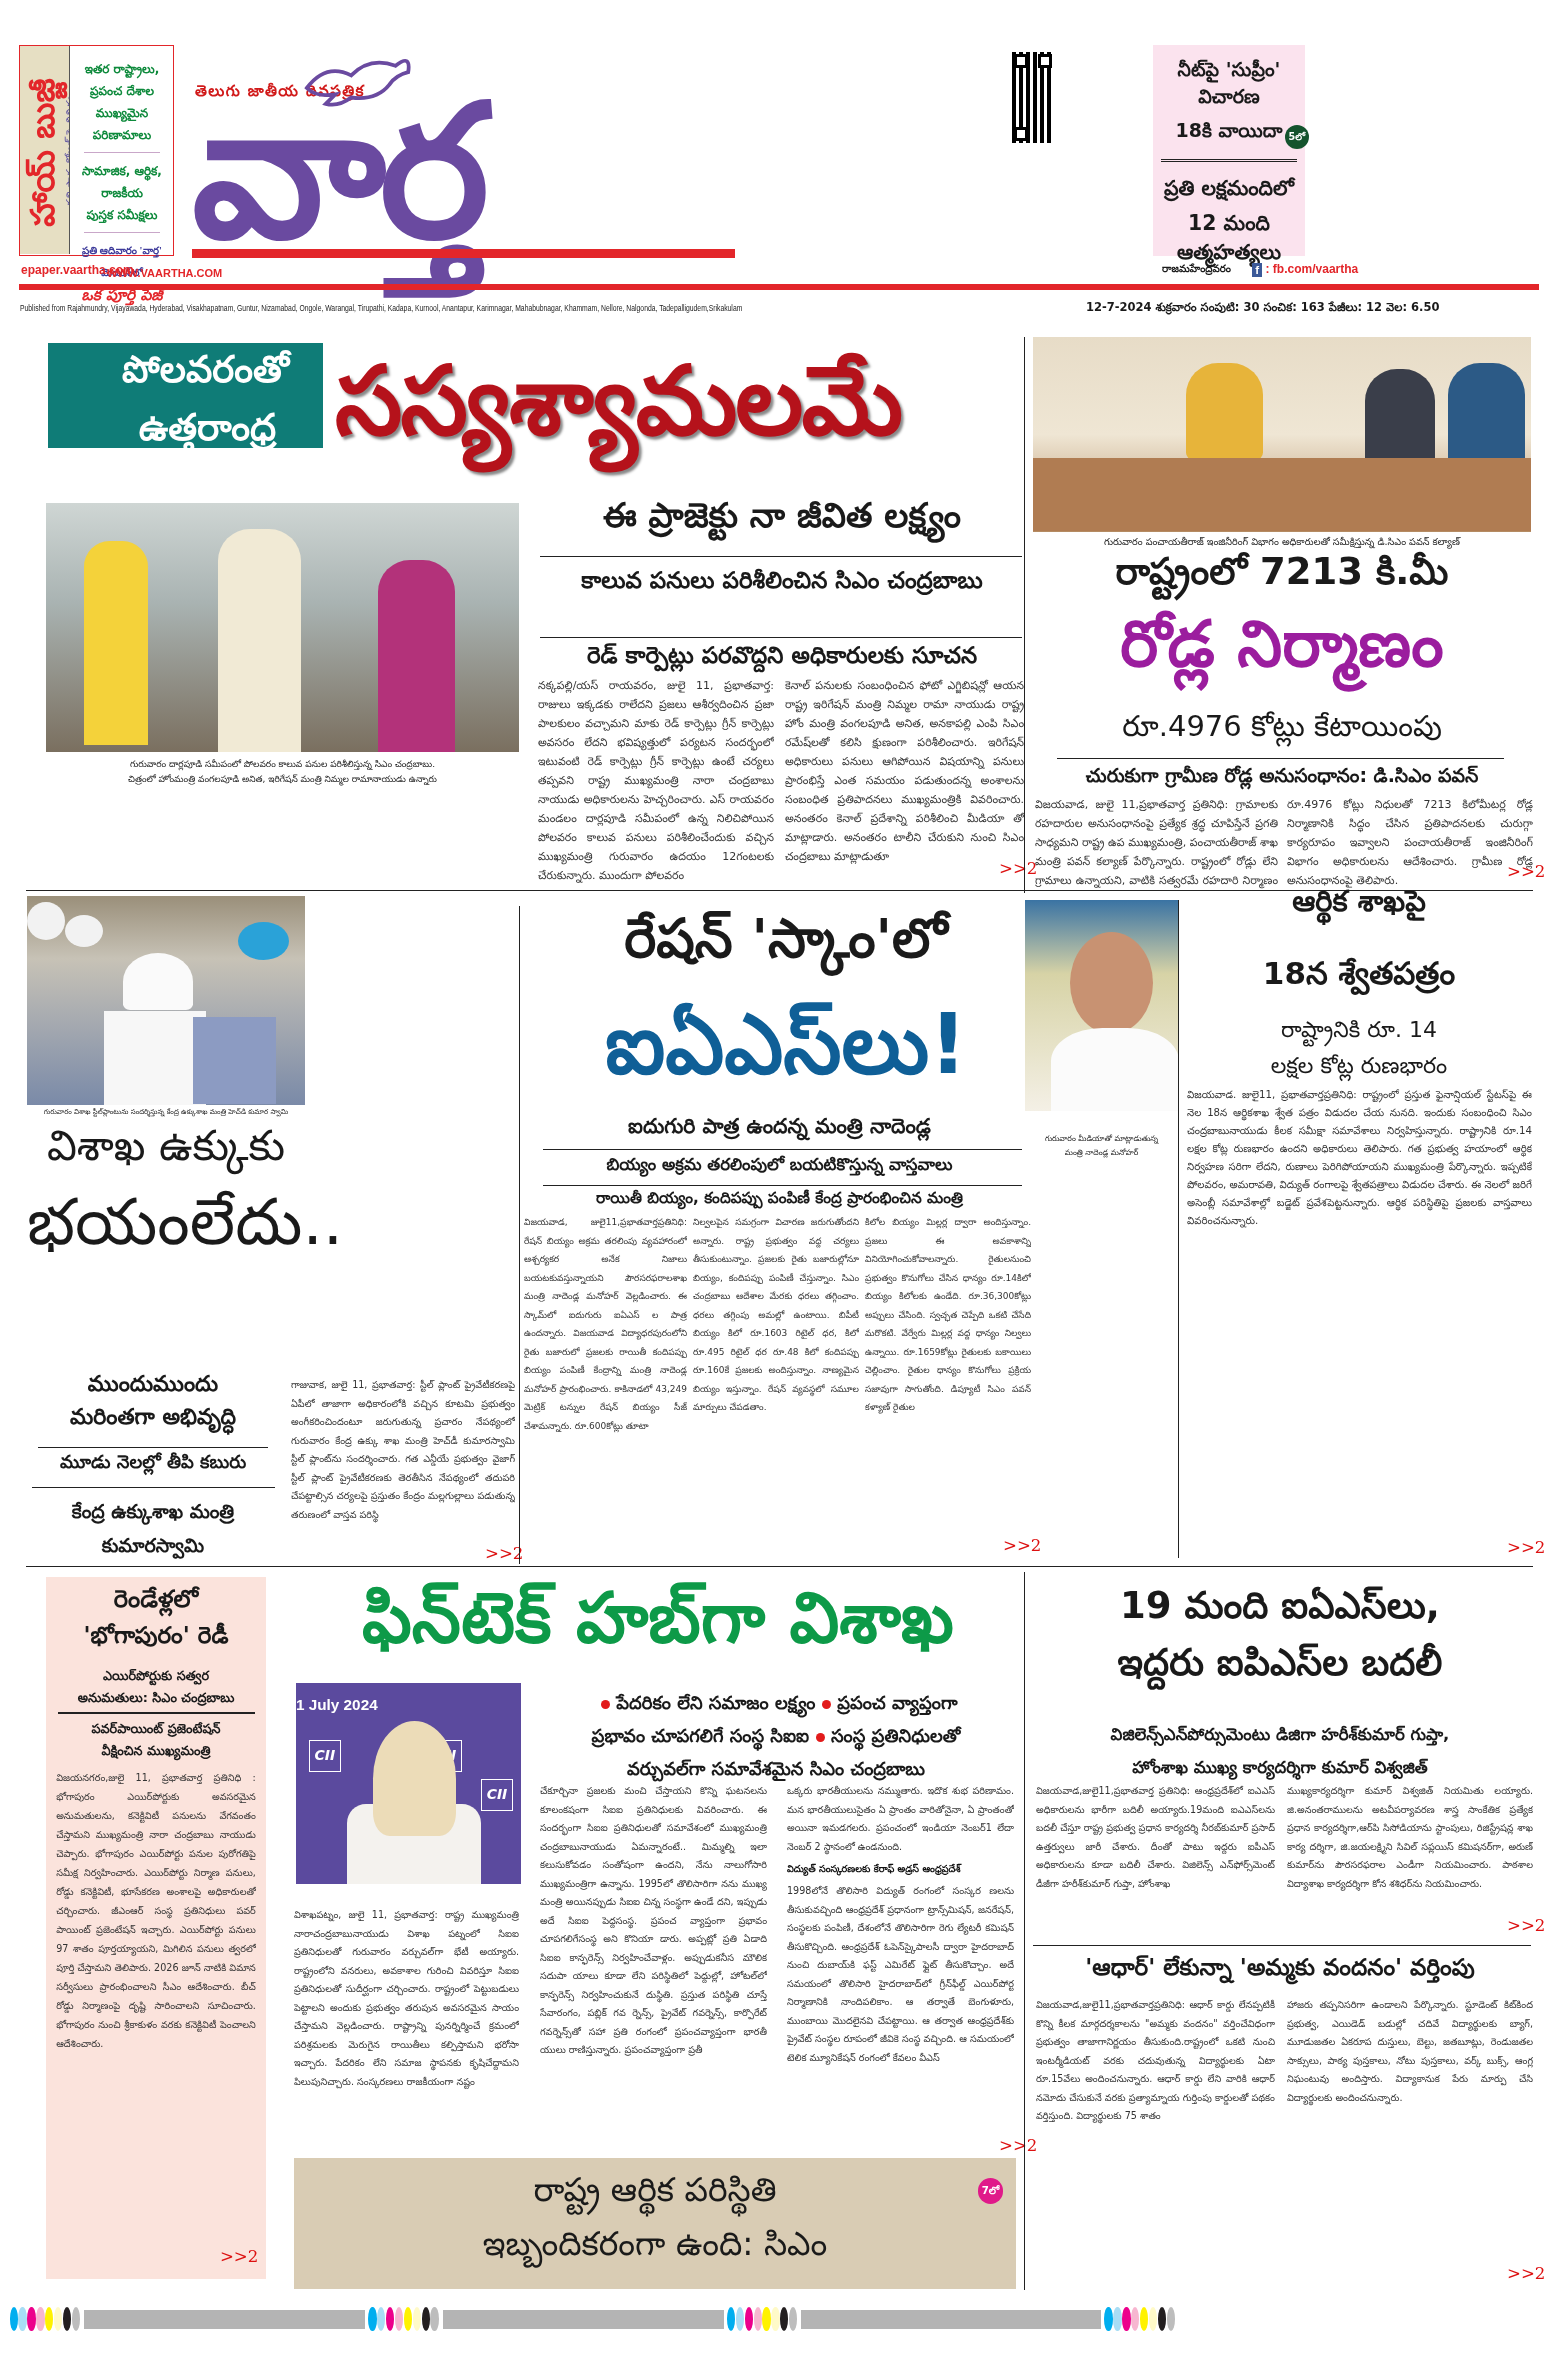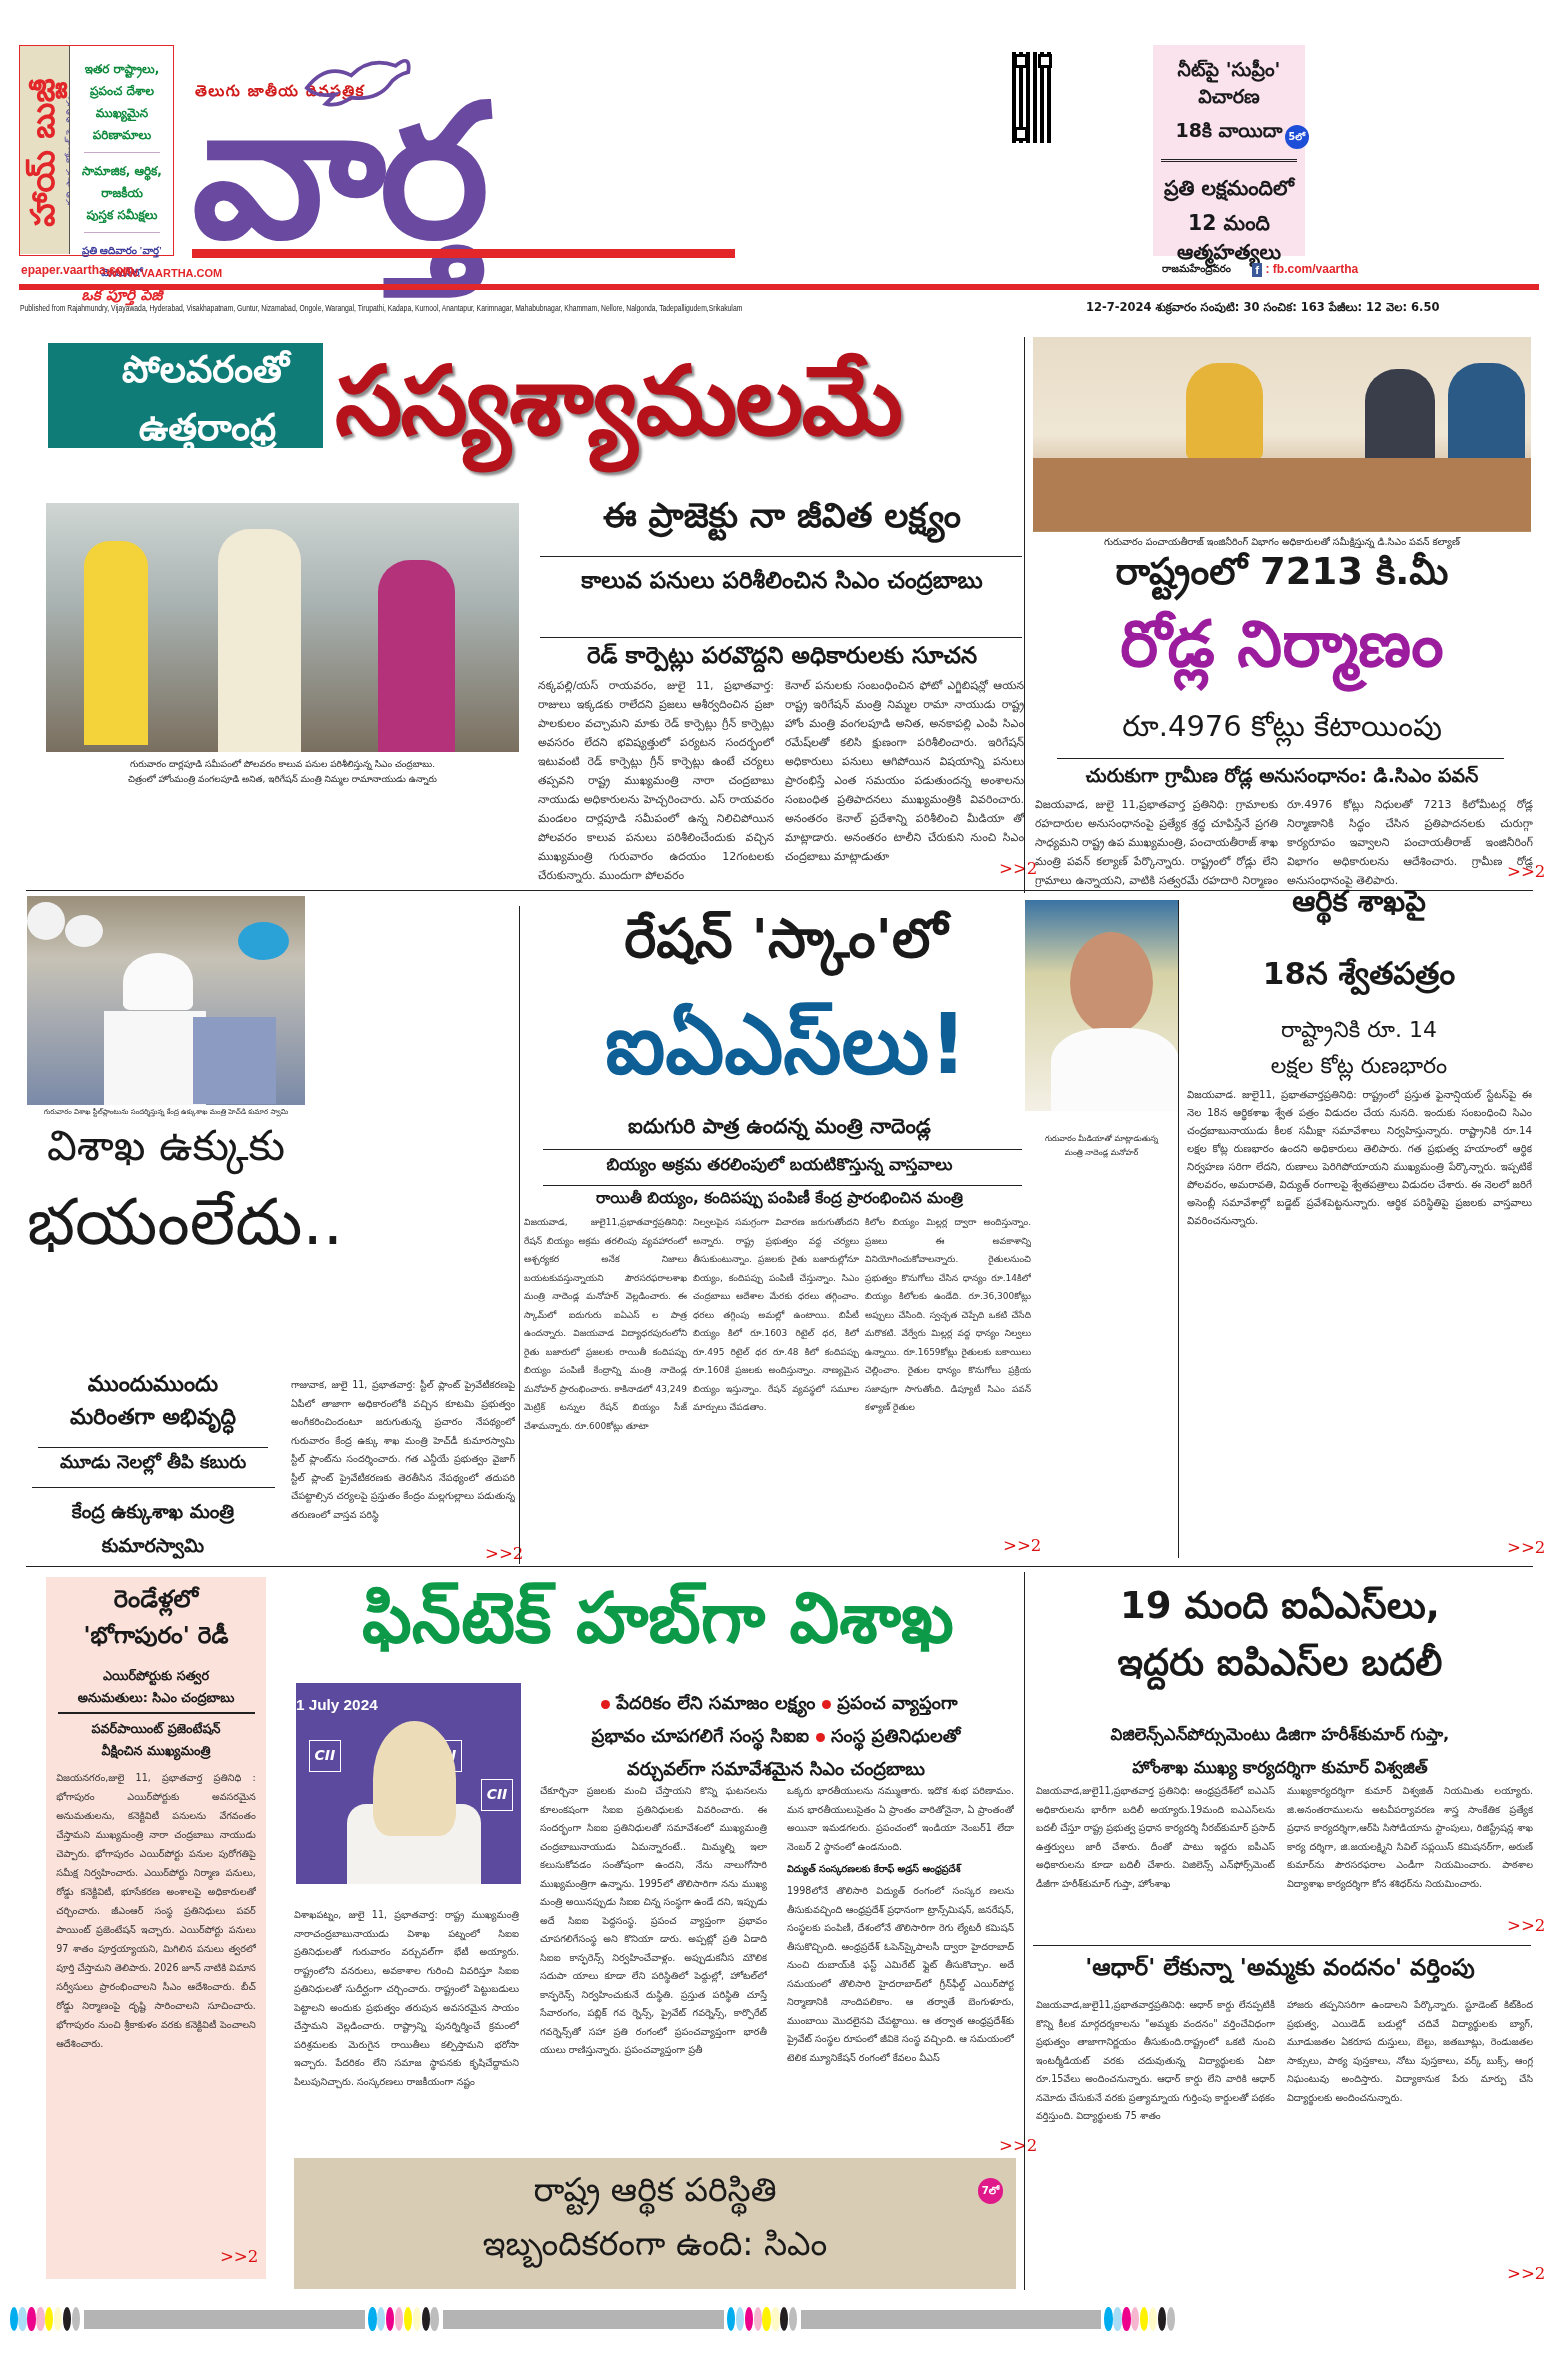--- a/index.html
+++ b/index.html
@@ -57,21 +57,21 @@
     repeating-linear-gradient(90deg,#000 0 3.8px,#fff 3.8px 7px),#000;">
     <div style="position:absolute;left:1.9px;top:1.9px;width:14px;height:14px;border:3.2px solid #000;background:#fff;"></div>
     <div style="position:absolute;right:1.9px;top:1.9px;width:14px;height:14px;border:3.2px solid #000;background:#fff;"></div>
     <div style="position:absolute;left:1.9px;bottom:1.9px;width:14px;height:14px;border:3.2px solid #000;background:#fff;"></div>
   </div>
 
   <div class="abs center" style="left:1153px;top:45px;width:152px;height:211px;background:#fbe3ee;">
     <div style="margin-top:12.8px;font-size:19px;font-weight:bold;">నీట్‌పై 'సుప్రీం' విచారణ</div>
     <div style="margin-top:7.7px;font-size:19px;font-weight:bold;">18కి వాయిదా</div>
     <div style="height:2.6px;border-top:1.3px solid #222;border-bottom:0.6px solid #222;margin:12.8px 7.7px 0 7.7px;"></div>
-    <div style="position:absolute;right:-3.8px;top:80px;width:24px;height:24px;border-radius:50%;background:#1d4ed8;color:#fff;font-size:9.6px;font-weight:bold;line-height:24px;">5లో</div>
+    <div style="position:absolute;right:-3.8px;top:80px;width:24px;height:24px;border-radius:50%;background:#14532d;color:#fff;font-size:9.6px;font-weight:bold;line-height:24px;">5లో</div>
     <div style="margin-top:14px;font-size:20.4px;font-weight:bold;">ప్రతి లక్షమందిలో</div>
     <div style="margin-top:6.4px;font-size:20.4px;font-weight:bold;">12 మంది ఆత్మహత్యలు</div>
   </div>
 
   <div class="abs" style="left:1162px;top:263px;font-size:10.2px;font-weight:bold;">రాజమహేంద్రవరం</div>
   <div class="abs" style="left:1252px;top:262px;font-size:12px;font-weight:bold;color:#e3262a;font-family:'Liberation Sans',sans-serif;">
     <span style="display:inline-block;width:10.2px;height:14px;background:#3b5998;color:#fff;font-size:11.5px;text-align:center;line-height:14px;vertical-align:middle;">f</span>
     <span>: fb.com/vaartha</span>
   </div>
 

